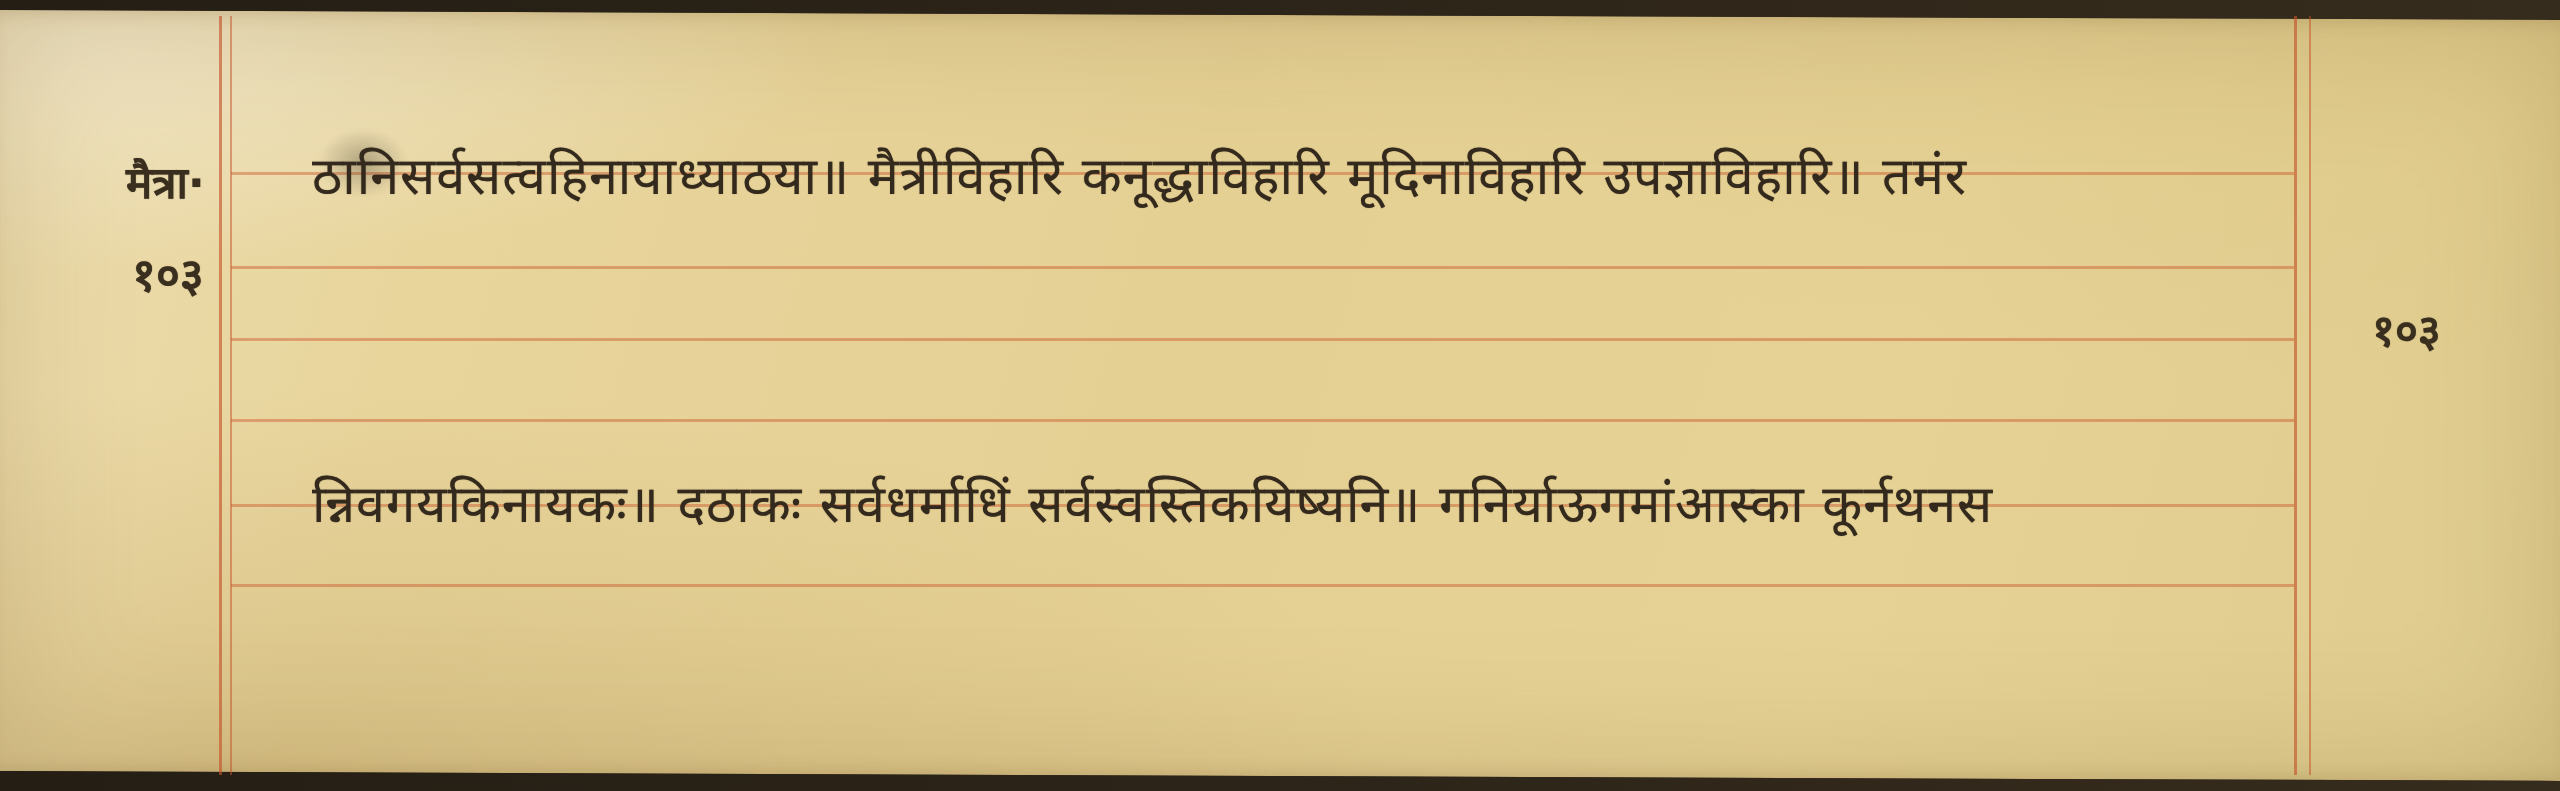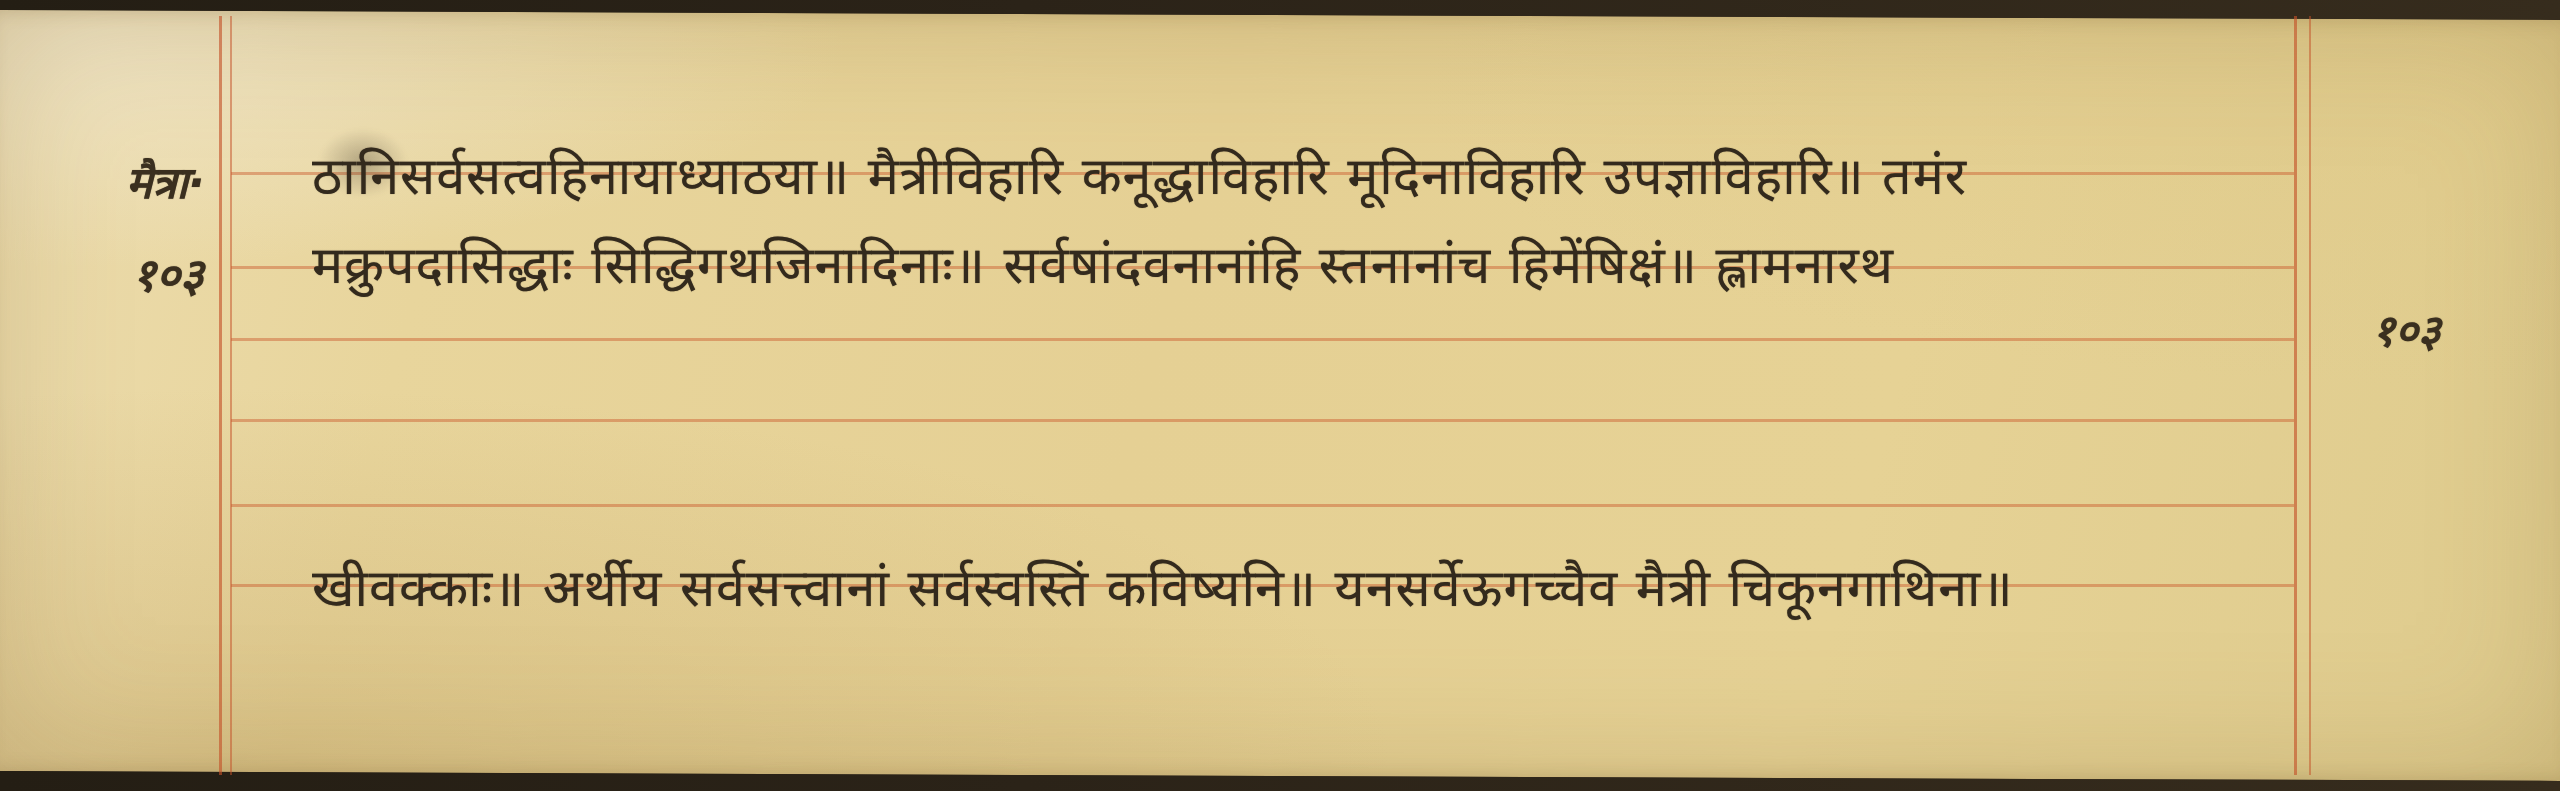--- a/index.html
+++ b/index.html
@@ -32,21 +32,20 @@
   .tline{
     position:absolute;left:312px;width:1995px;
     font-size:52px;line-height:60px;font-weight:normal;
     color:#332a1d;letter-spacing:1px;white-space:nowrap;overflow:hidden;
     text-shadow:0 0 1px rgba(51,42,29,0.6);
   }
   .marginal{
     position:absolute;font-weight:bold;color:#3a2f1f;
     font-size:44px;line-height:50px;white-space:nowrap;
     text-shadow:0 0 1px rgba(58,47,31,0.6);
-    font-style:italic;
   }
   .smudge{
     position:absolute;left:318px;top:128px;width:90px;height:70px;
     background:radial-gradient(ellipse at center, rgba(70,60,45,0.35) 0%, rgba(70,60,45,0) 70%);
     filter:blur(2px);
   }
 </style>
 </head>
 <body>
 
@@ -69,17 +68,16 @@
     <div class="hrule" style="top:584px"></div>
 
     <div class="smudge"></div>
 
     <div class="marginal" style="left:126px;top:158px">मैत्रा·</div>
     <div class="marginal" style="left:132px;top:250px;font-size:46px">१०३</div>
 
     <div class="marginal" style="left:2372px;top:306px">१०३</div>
 
     <div class="tline" style="top:120px;height:112px;line-height:112px">ठानिसर्वसत्वहिनायाध्याठया॥ मैत्रीविहारि कनूद्धाविहारि मूदिनाविहारि उपज्ञाविहारि॥ तमंर</div>
-    <div class="tline" style="top:222px;height:86px;line-height:86px">मक्रुपदासिद्धाः सिद्धिगथजिनादिनाः॥ सर्वषांदवनानांहि स्तनानांच हिमेंषिक्षं॥ ह्लामनारथ</div>
-    <div class="tline" style="top:546px;height:84px;line-height:84px">खीवक्काः॥ अर्थीय सर्वसत्त्वानां सर्वस्वस्तिं कविष्यनि॥ यनसर्वेऊगच्चैव मैत्री चिकूनगाथिना॥</div>
+    <div class="tline" style="top:462px;height:84px;line-height:84px">न्निवगयकिनायकः॥ दठाकः सर्वधर्माधिं सर्वस्वस्तिकयिष्यनि॥ गनिर्याऊगमांआस्का कूर्नथनस</div>
 
   </div>
 </div>
 
 </body></html>

